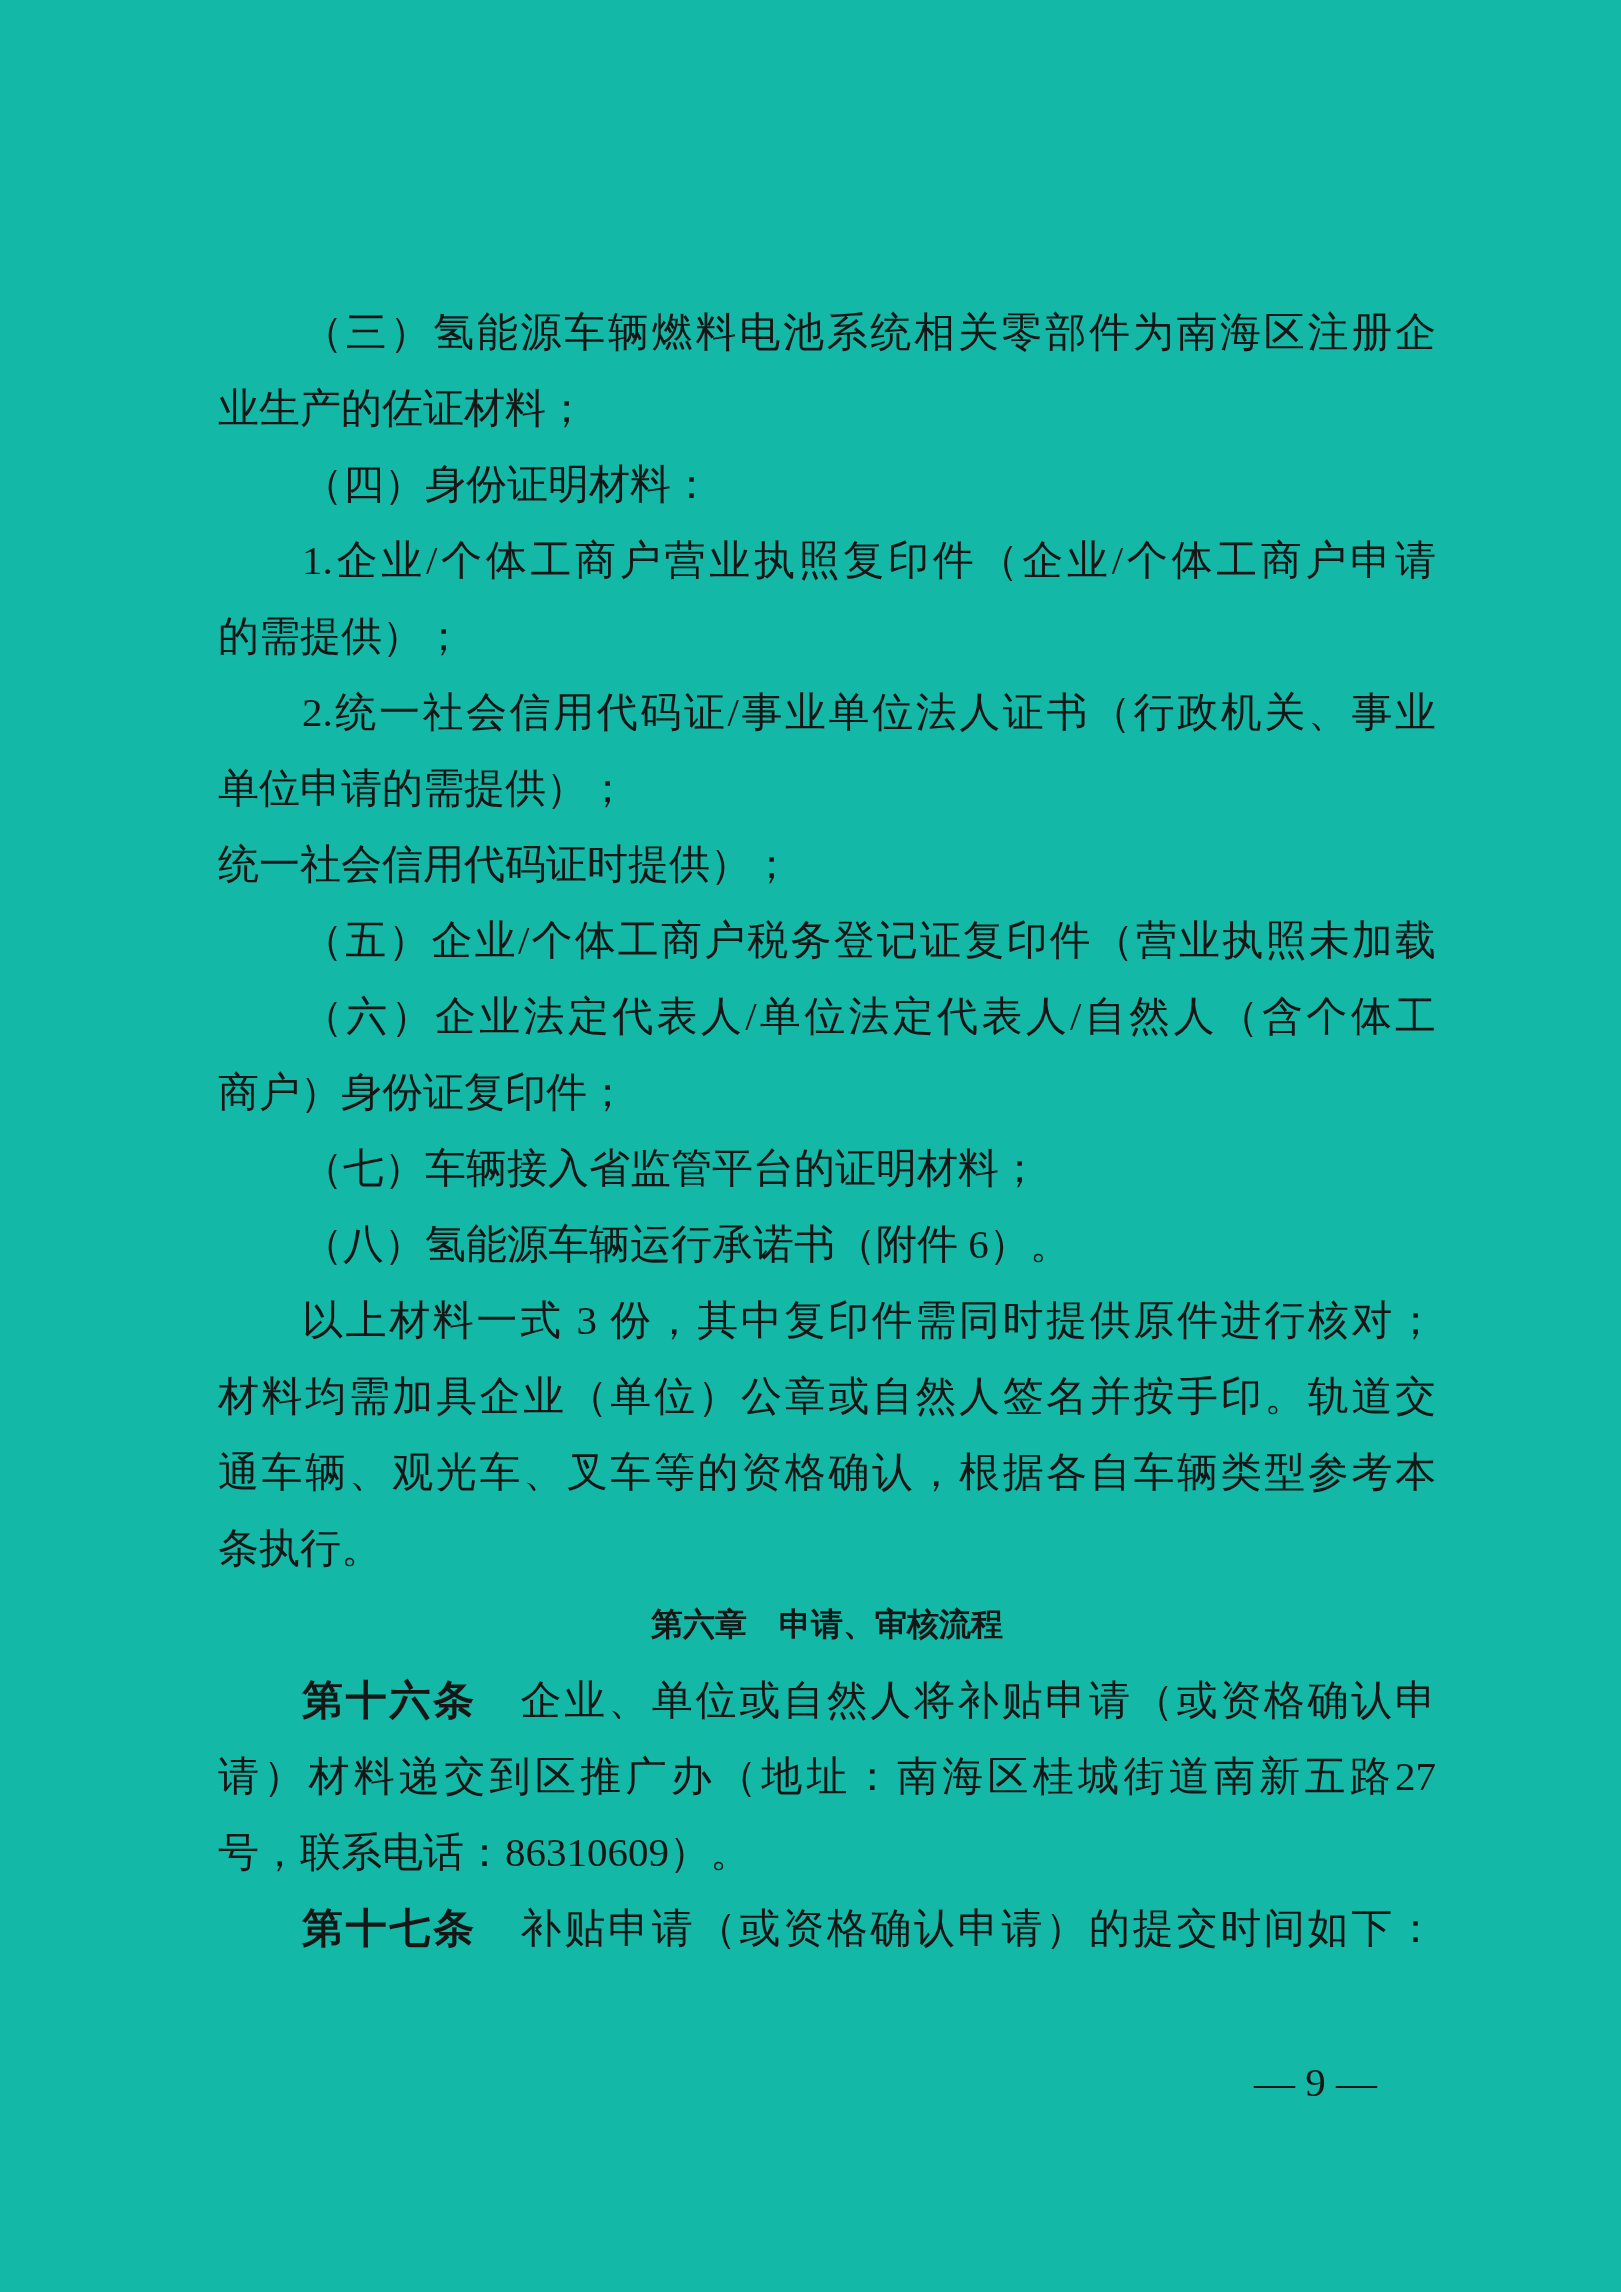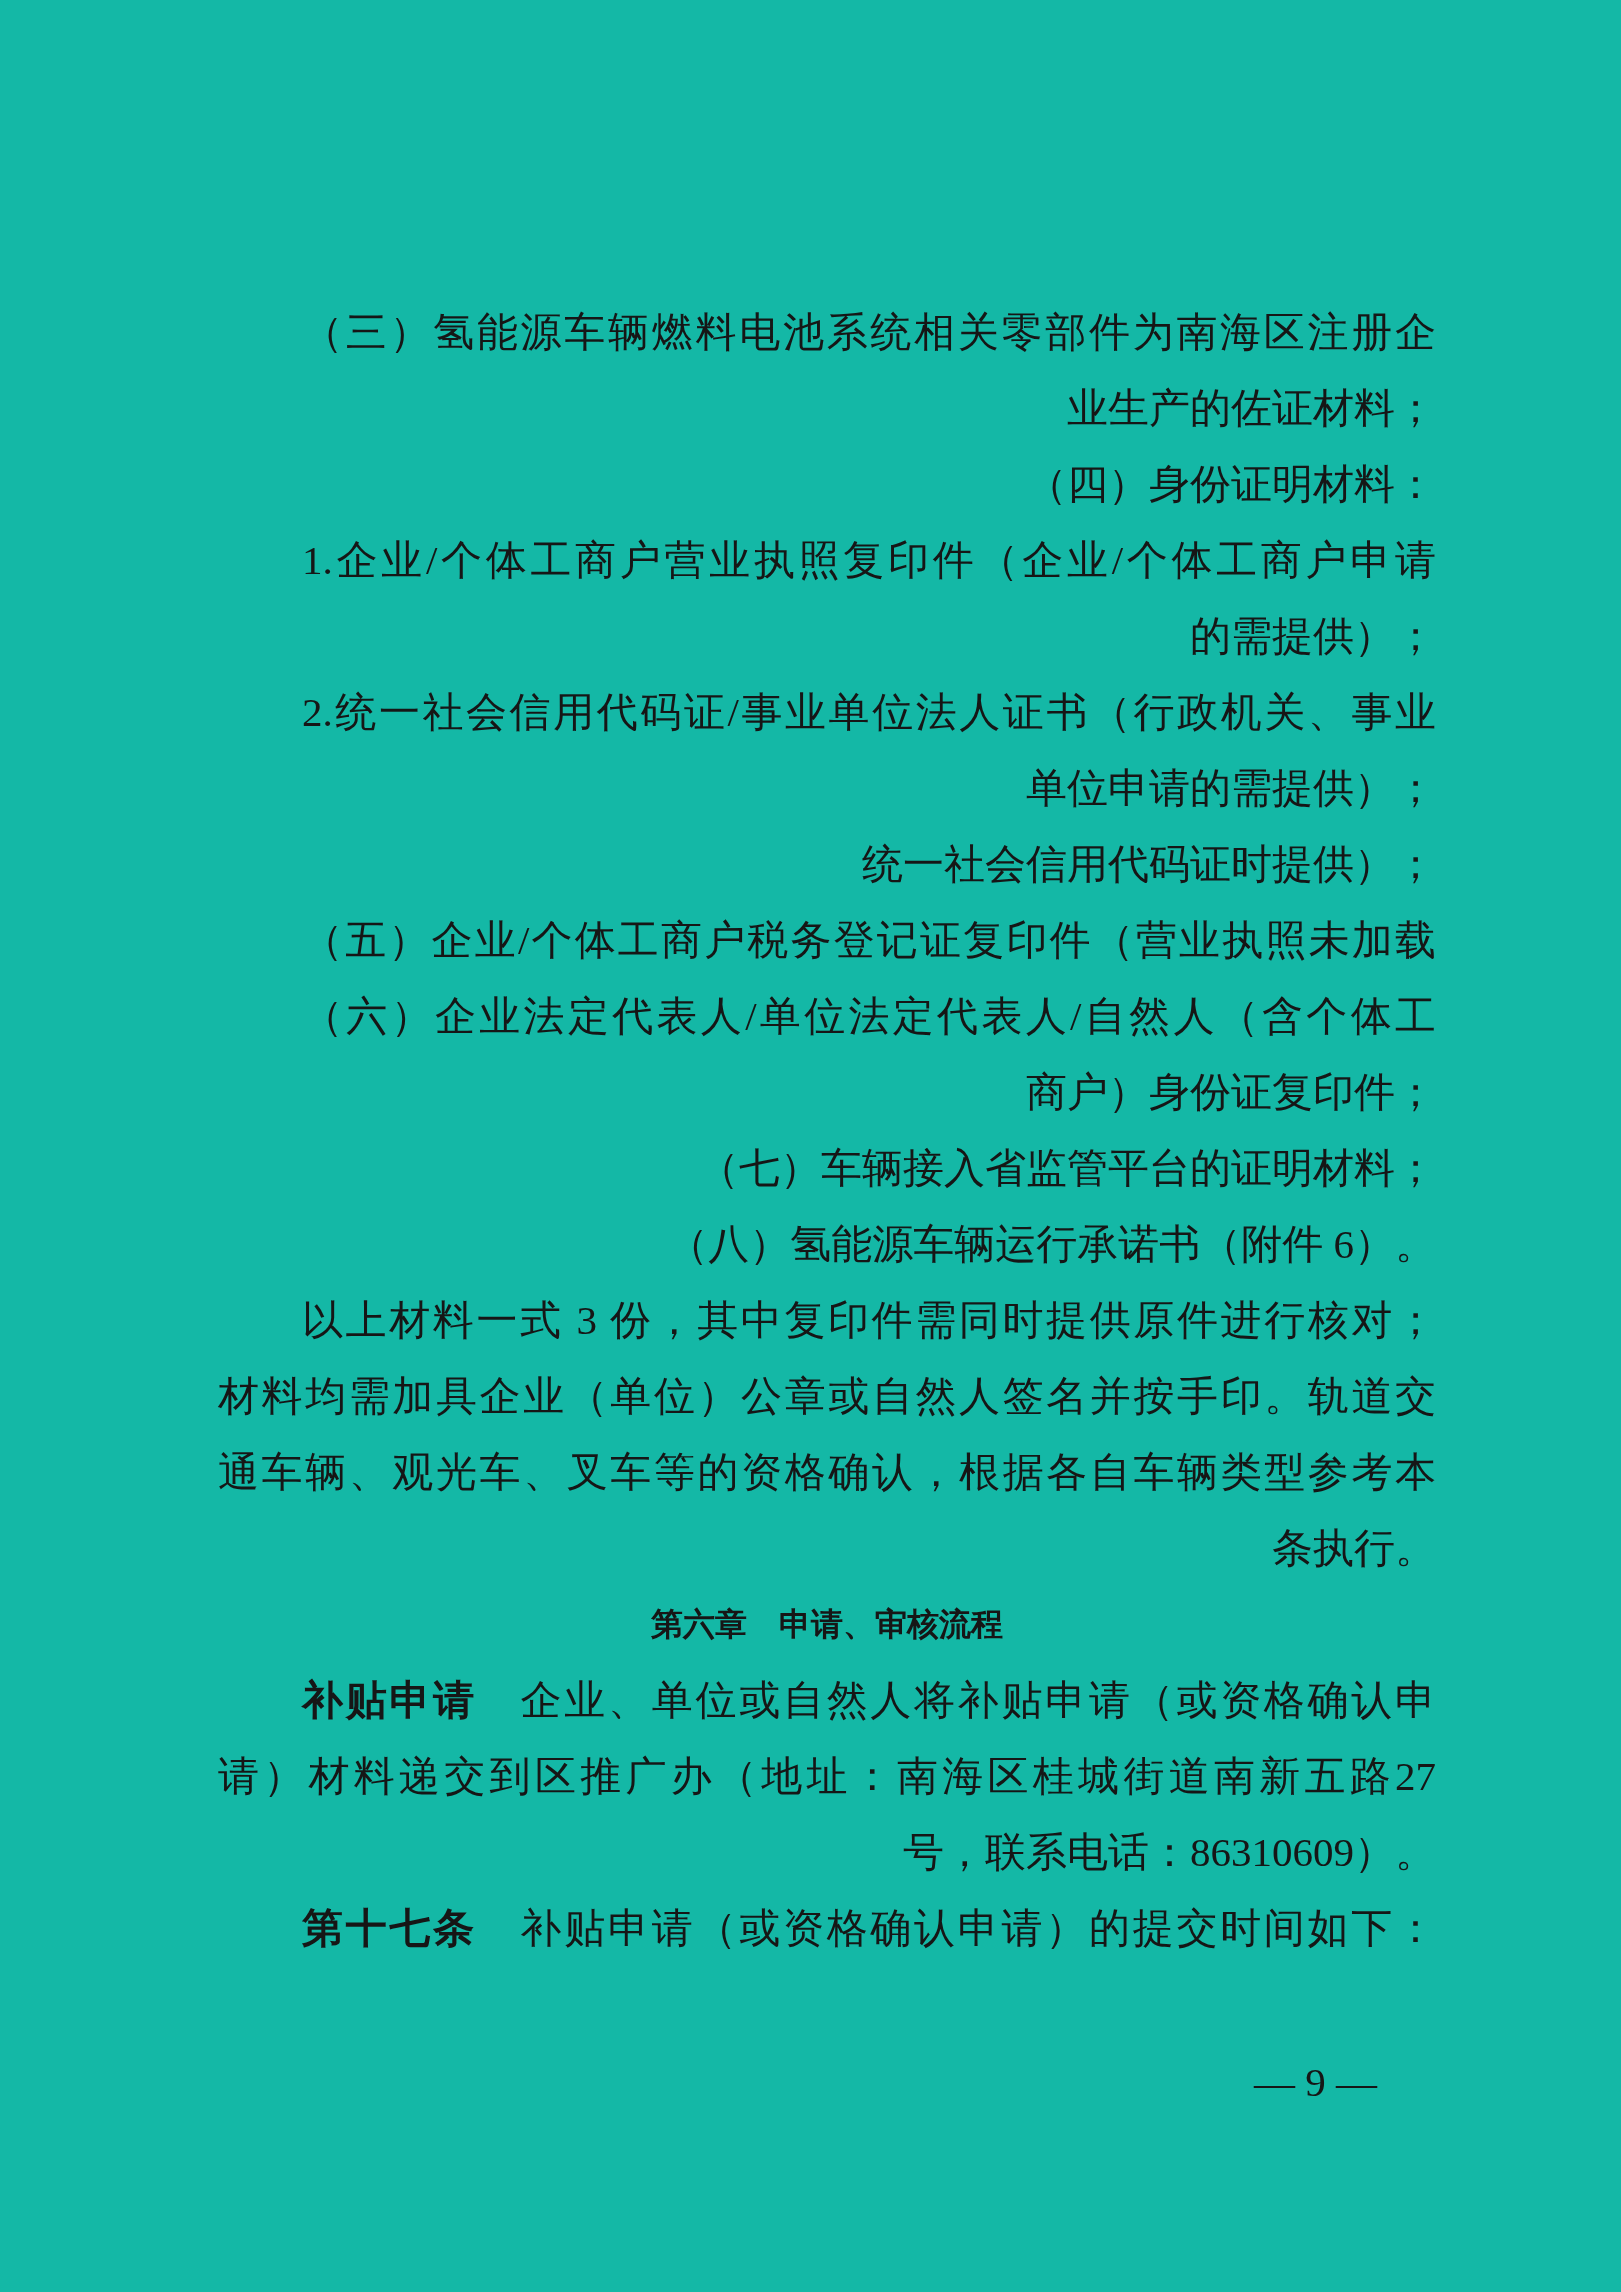--- a/index.html
+++ b/index.html
@@ -15,21 +15,21 @@
   .textblock {
     position: absolute;
     left: 218px;
     top: 294px;
     width: 1218px;
     font-size: 41px;
   }
   .line {
     height: 76px;
     line-height: 76px;
-    text-align: right;
+    text-align: left;
   }
   .indent { padding-left: 84px; }
   .justify {
     text-align: justify;
     text-align-last: justify;
     text-justify: inter-character;
   }
   .center {
     text-align: center;
     text-align-last: center;
@@ -69,20 +69,20 @@
     <div class="line indent justify">（五）企业/个体工商户税务登记证复印件（营业执照未加载</div>
     <div class="line indent justify">（六）企业法定代表人/单位法定代表人/自然人（含个体工</div>
     <div class="line">商户）身份证复印件；</div>
     <div class="line indent">（七）车辆接入省监管平台的证明材料；</div>
     <div class="line indent">（八）氢能源车辆运行承诺书（附件 6）。</div>
     <div class="line indent justify">以上材料一式 3 份，其中复印件需同时提供原件进行核对；</div>
     <div class="line justify">材料均需加具企业（单位）公章或自然人签名并按手印。轨道交</div>
     <div class="line justify">通车辆、观光车、叉车等的资格确认，根据各自车辆类型参考本</div>
     <div class="line">条执行。</div>
     <div class="line center heading">第六章　申请、审核流程</div>
-    <div class="line indent justify"><span class="bold-sans">补贴申请</span><span>　企业、单位或自然人将补贴申请（或资格确认申</span></div>
+    <div class="line indent justify"><span class="bold-sans">第十六条</span><span>　企业、单位或自然人将补贴申请（或资格确认申</span></div>
     <div class="line justify">请）材料递交到区推广办（地址：南海区桂城街道南新五路27</div>
     <div class="line">号，联系电话：86310609）。</div>
     <div class="line indent justify"><span class="bold-sans">第十七条</span><span>　补贴申请（或资格确认申请）的提交时间如下：</span></div>
   </div>
   <div class="page-number">— 9 —</div>
 </div>
 
 
 </body></html>

